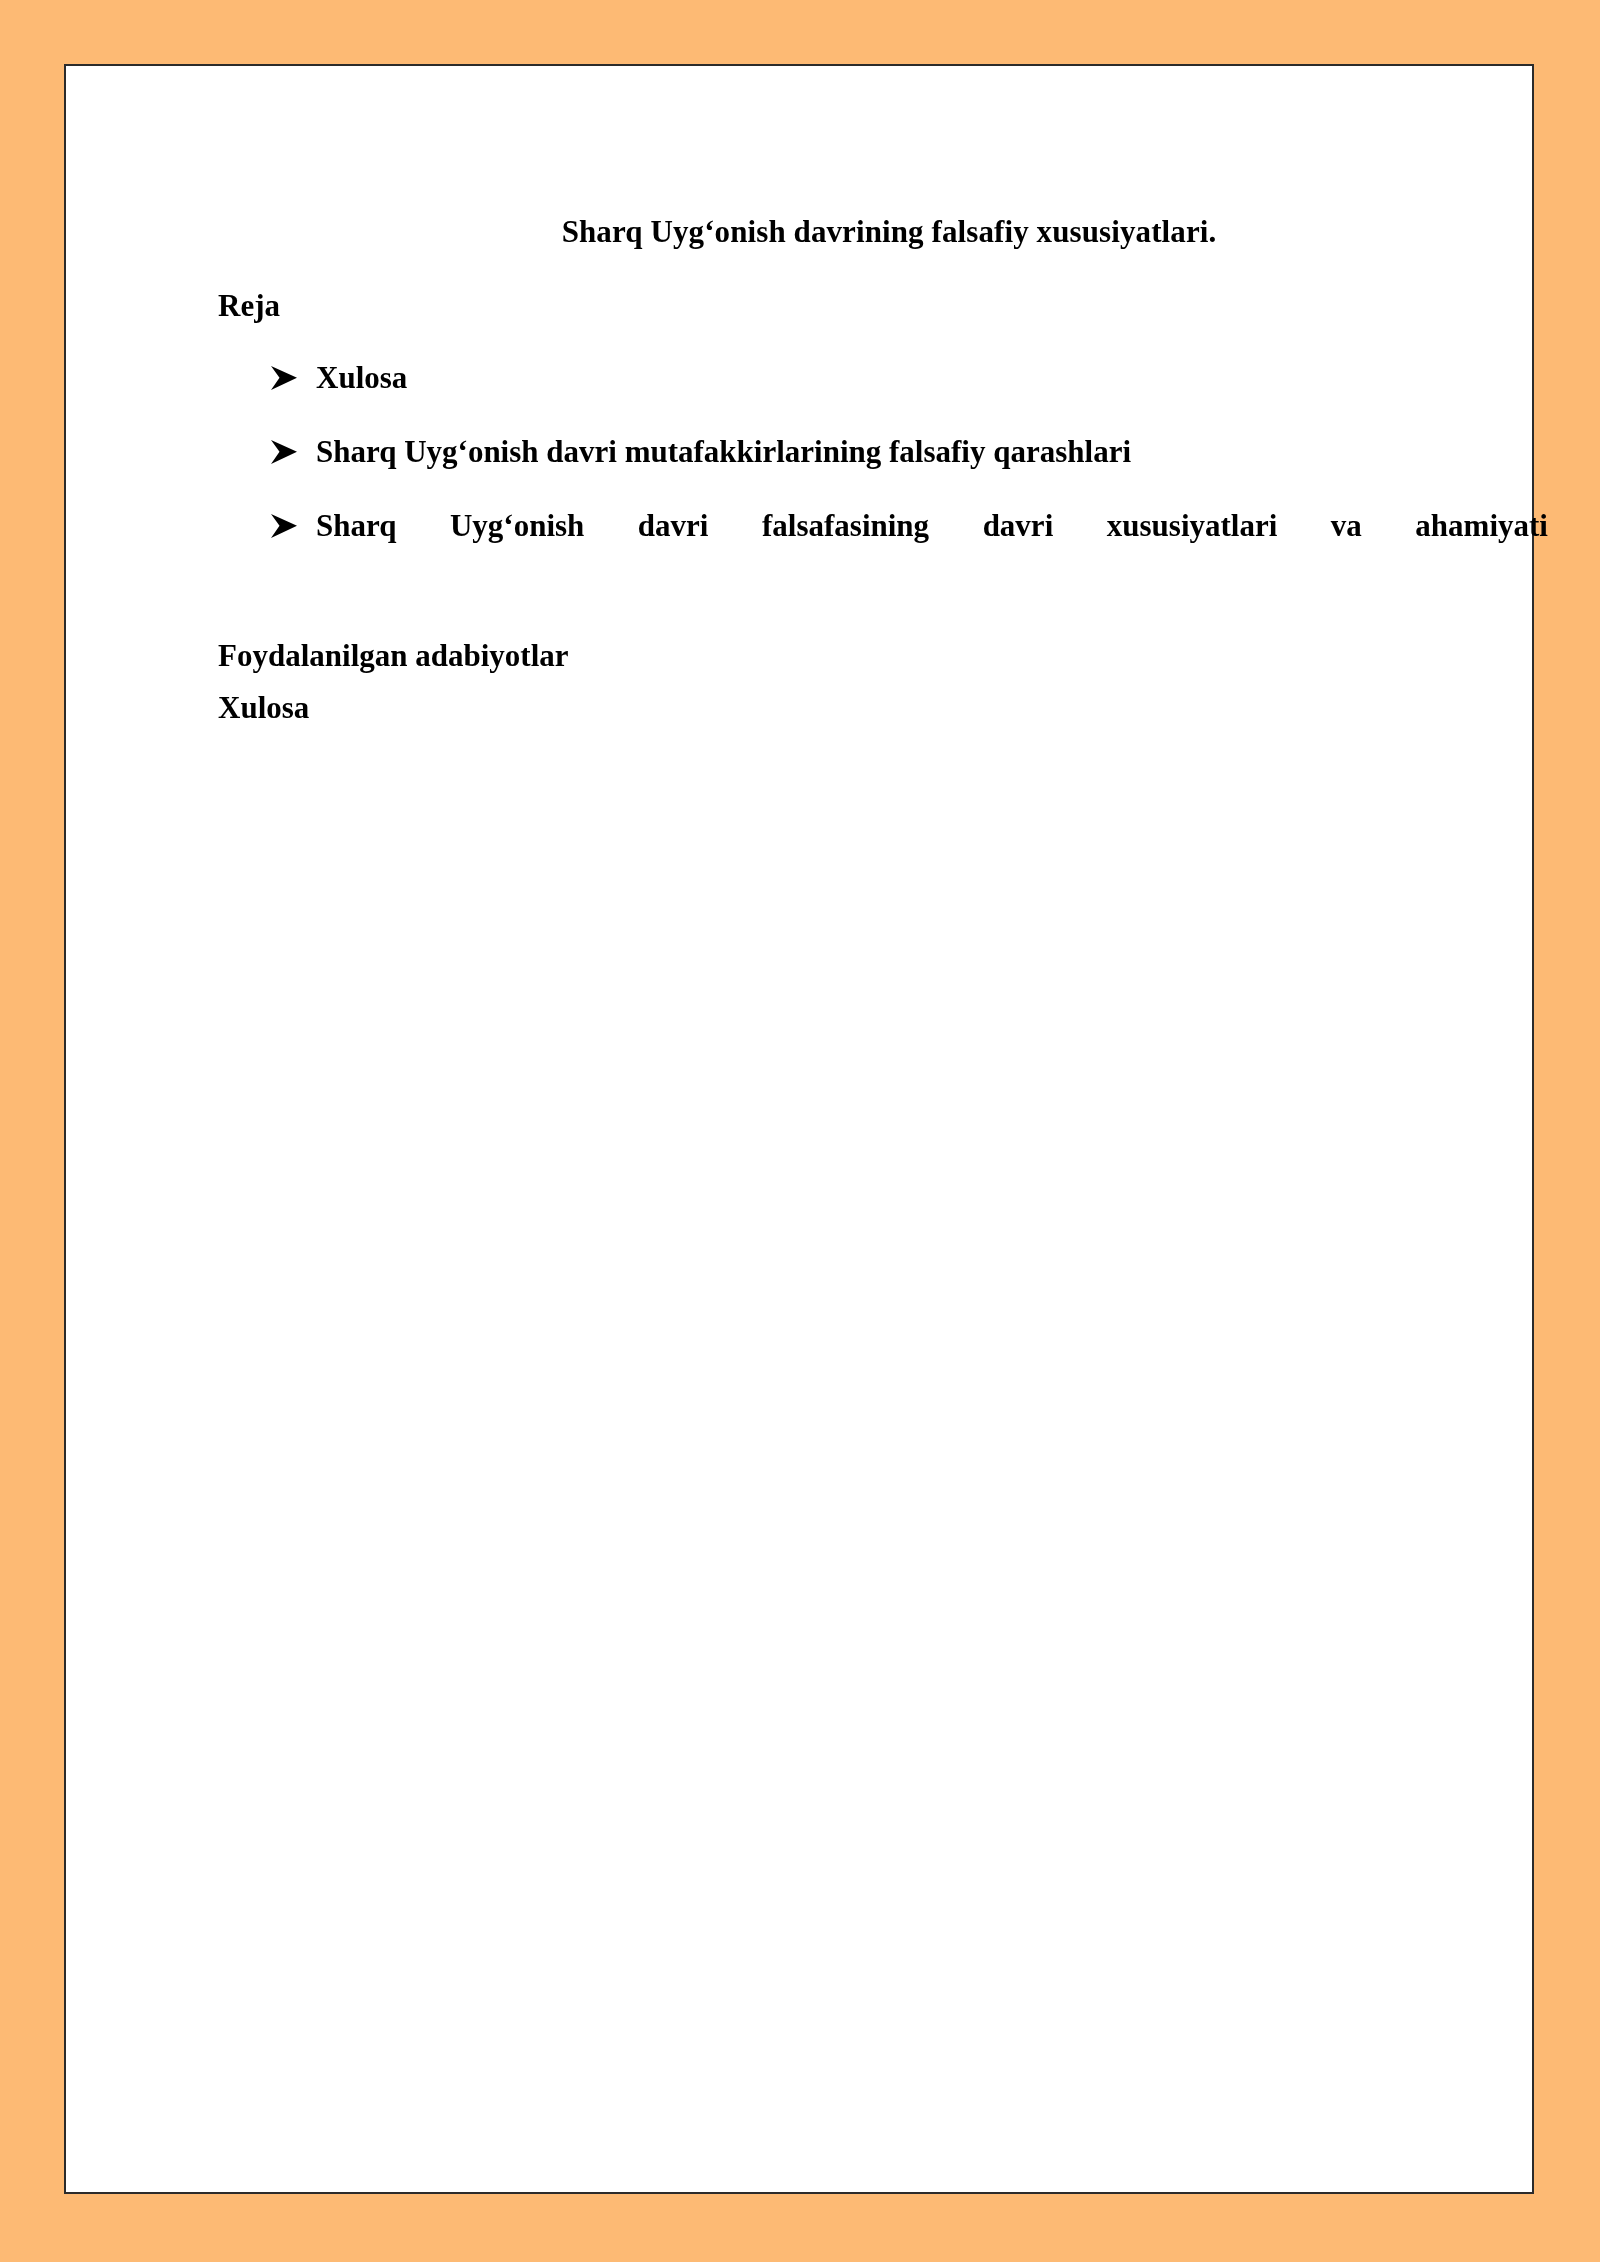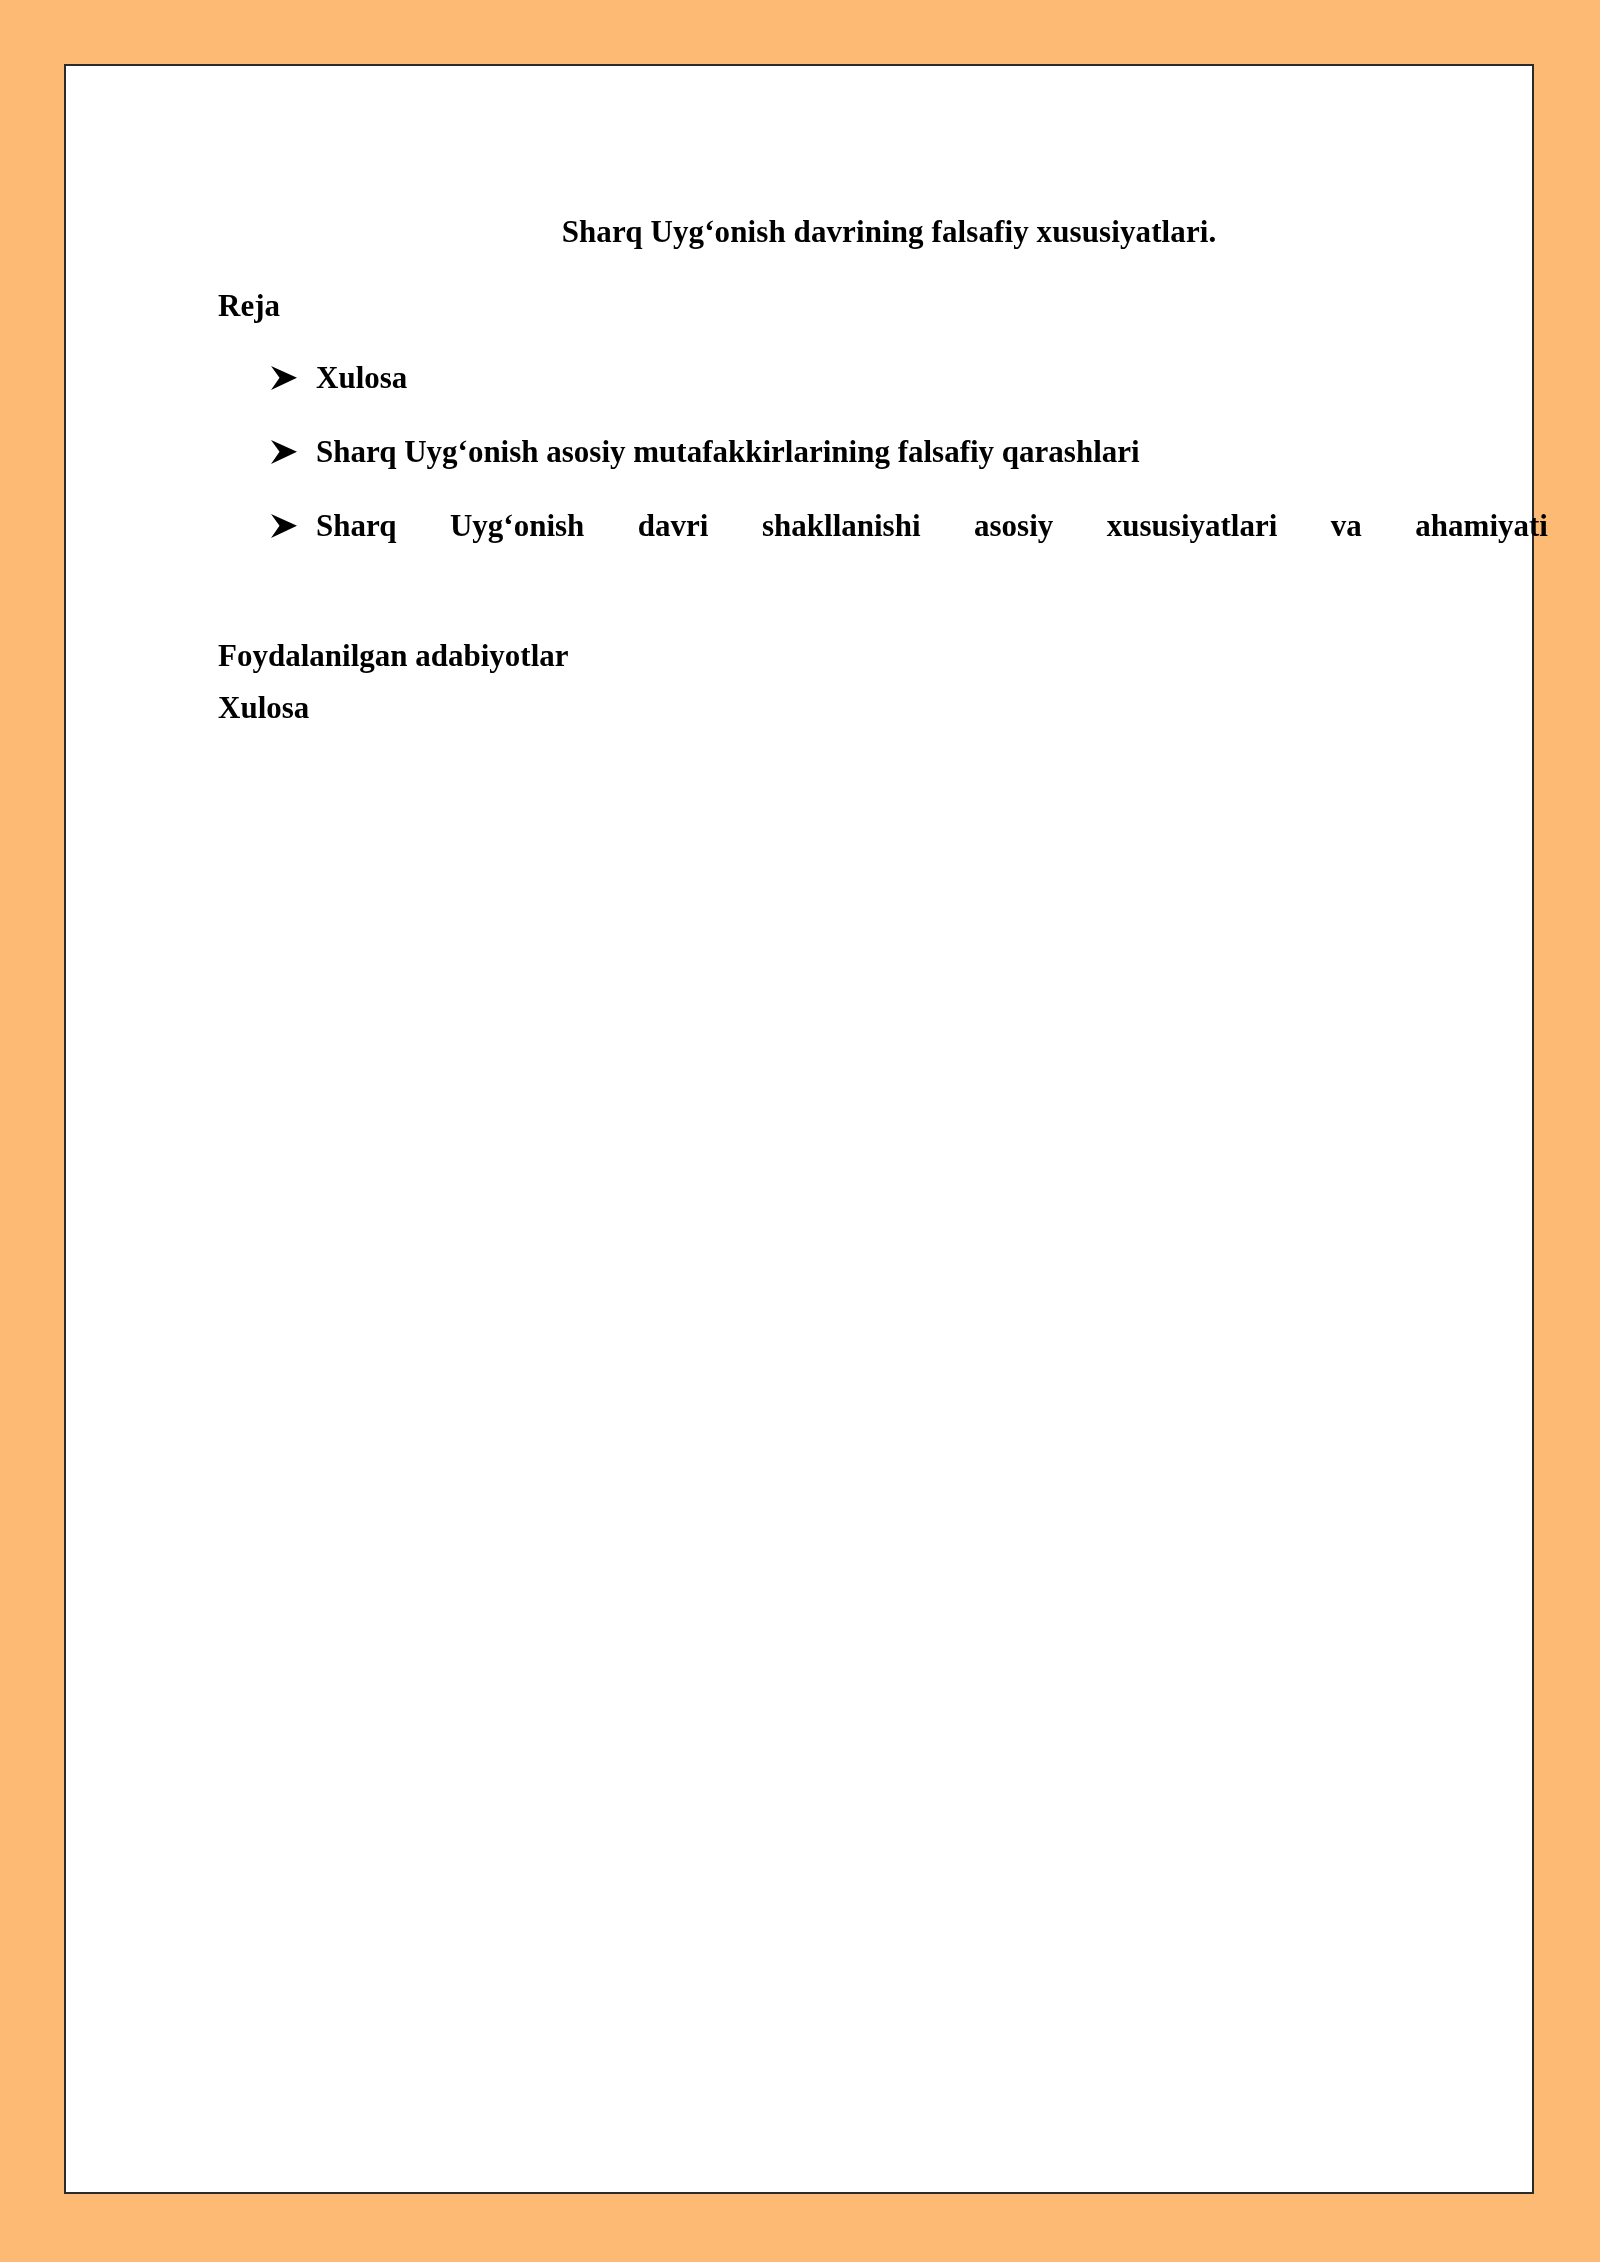--- a/index.html
+++ b/index.html
@@ -146,30 +146,30 @@
           <span class="justified-text">Xulosa</span>
         </li>
 
 
         <li class="bullet-item">
           <span class="bullet-marker">
             <svg width="30" height="26" viewBox="0 0 30 26" aria-hidden="true">
               <path d="M2 1 L28 12.8 L2 25 L10.5 12.8 Z" fill="#000000"></path>
             </svg>
           </span>
-          <span class="justified-text">Sharq Uyg‘onish asosiy mutafakkirlarining falsafiy qarashlari</span>
+          <span class="justified-text">Sharq Uyg‘onish davri mutafakkirlarining falsafiy qarashlari</span>
         </li>
 
         <li class="bullet-item justify-block last-of-list">
           <span class="bullet-marker">
             <svg width="30" height="26" viewBox="0 0 30 26" aria-hidden="true">
               <path d="M2 1 L28 12.8 L2 25 L10.5 12.8 Z" fill="#000000"></path>
             </svg>
           </span>
-          <span class="justified-text">Sharq Uyg‘onish davri shakllanishi asosiy xususiyatlari va ahamiyati</span>
+          <span class="justified-text">Sharq Uyg‘onish davri falsafasining davri xususiyatlari va ahamiyati</span>
         </li>
 
       </ul>
 
       <p class="plain-line foydalanilgan-line">Foydalanilgan adabiyotlar</p>
 
       <p class="plain-line xulosa-line">Xulosa</p>
 
     </div>
   </div>

